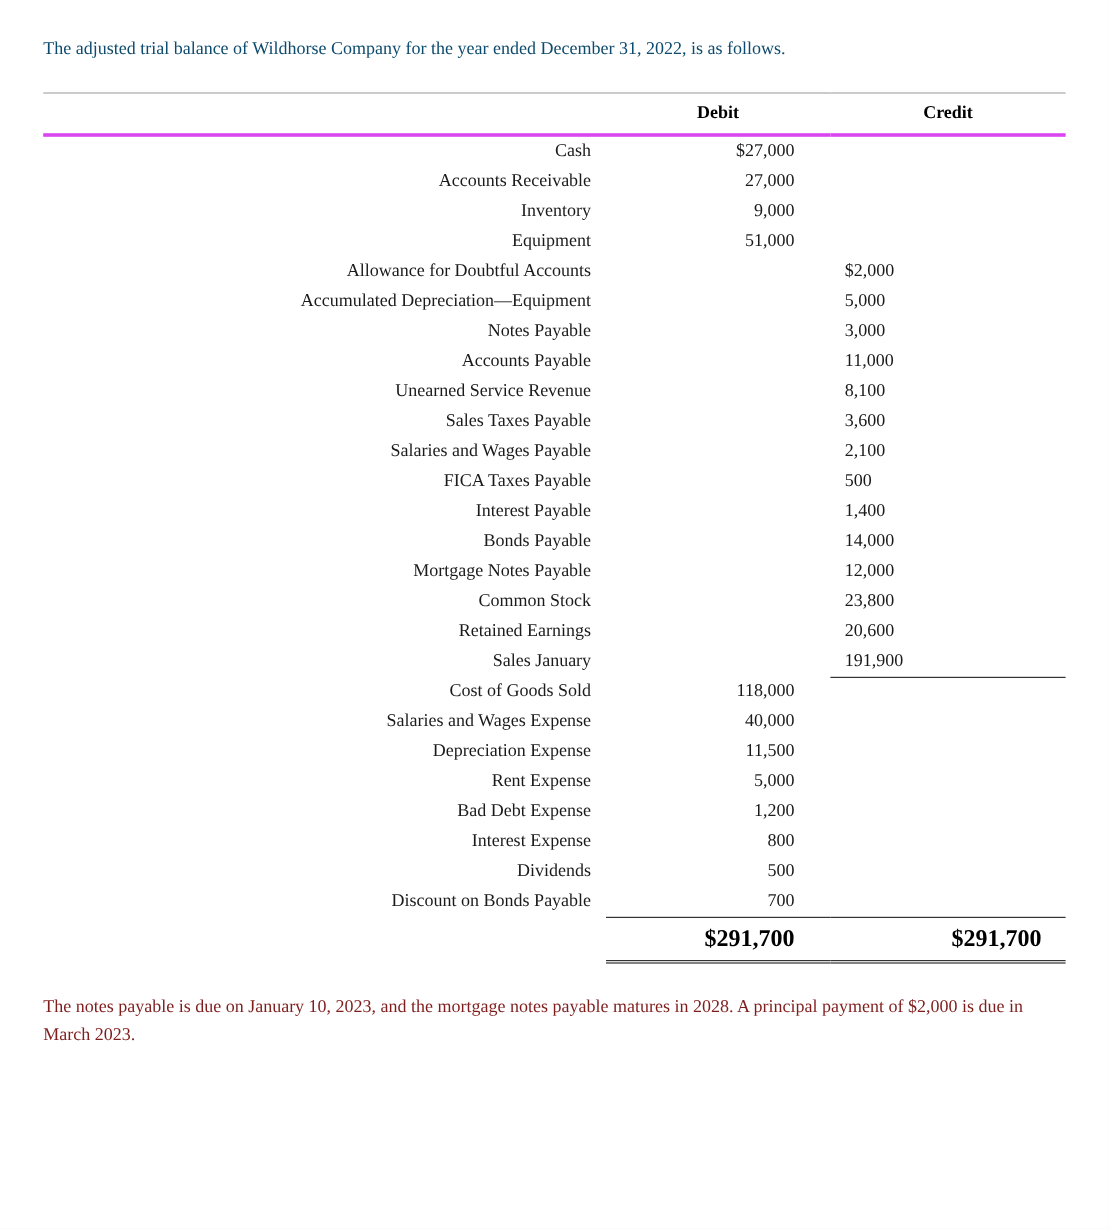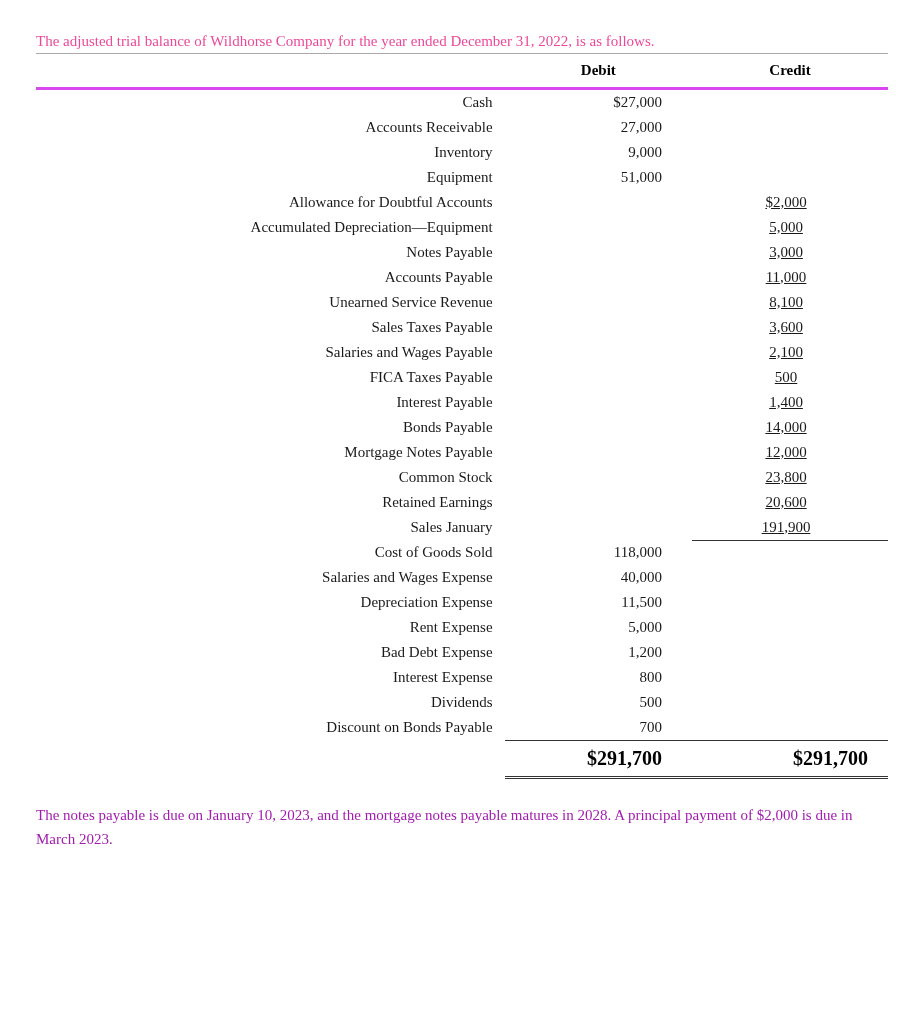--- a/index.html
+++ b/index.html
@@ -18,21 +18,22 @@
       padding: 0;
     }
     .page-container {
       width: 924px;
       min-height: 1024px;
       background: #ffffff;
       padding: 30px 36px 40px 36px;
     }
     .intro-text {
       font-size: 15px;
-      color: #ec4899;
+      color: #0c4a6e;
+      margin-bottom: 24px;
       line-height: 1.5;
     }
     .trial-balance-table {
       width: 100%;
       border-collapse: collapse;
       margin-bottom: 24px;
     }
     .trial-balance-table thead tr th {
       font-weight: bold;
       font-size: 15px;
@@ -57,44 +58,43 @@
       color: #1a1a1a;
     }
     .trial-balance-table tbody tr td:first-child {
       text-align: right;
     }
     .trial-balance-table tbody tr td.debit-val {
       text-align: right;
       padding-right: 30px;
     }
     .trial-balance-table tbody tr td.credit-val {
-      text-align: center;
+      text-align: left;
       padding-right: 20px;
-      text-decoration: underline;
     }
     .trial-balance-table tfoot tr td {
       padding: 6px 12px;
       font-size: 20px;
       font-weight: bold;
     }
     .trial-balance-table tfoot tr td.debit-val {
       text-align: right;
       padding-right: 30px;
       border-top: 1px solid #333;
       border-bottom: 3px double #333;
     }
     .trial-balance-table tfoot tr td.credit-val {
       text-align: right;
       padding-right: 20px;
       border-top: 1px solid #333;
       border-bottom: 3px double #333;
     }
     .notes-text {
       font-size: 15px;
-      color: #a21caf;
+      color: #7f1d1d;
       line-height: 1.6;
     }
   </style>
 </head>
 <body>
 
 <div class="page-container">
   <p class="intro-text">The adjusted trial balance of Wildhorse Company for the year ended December 31, 2022, is as follows.</p>
 
   <table class="trial-balance-table">

